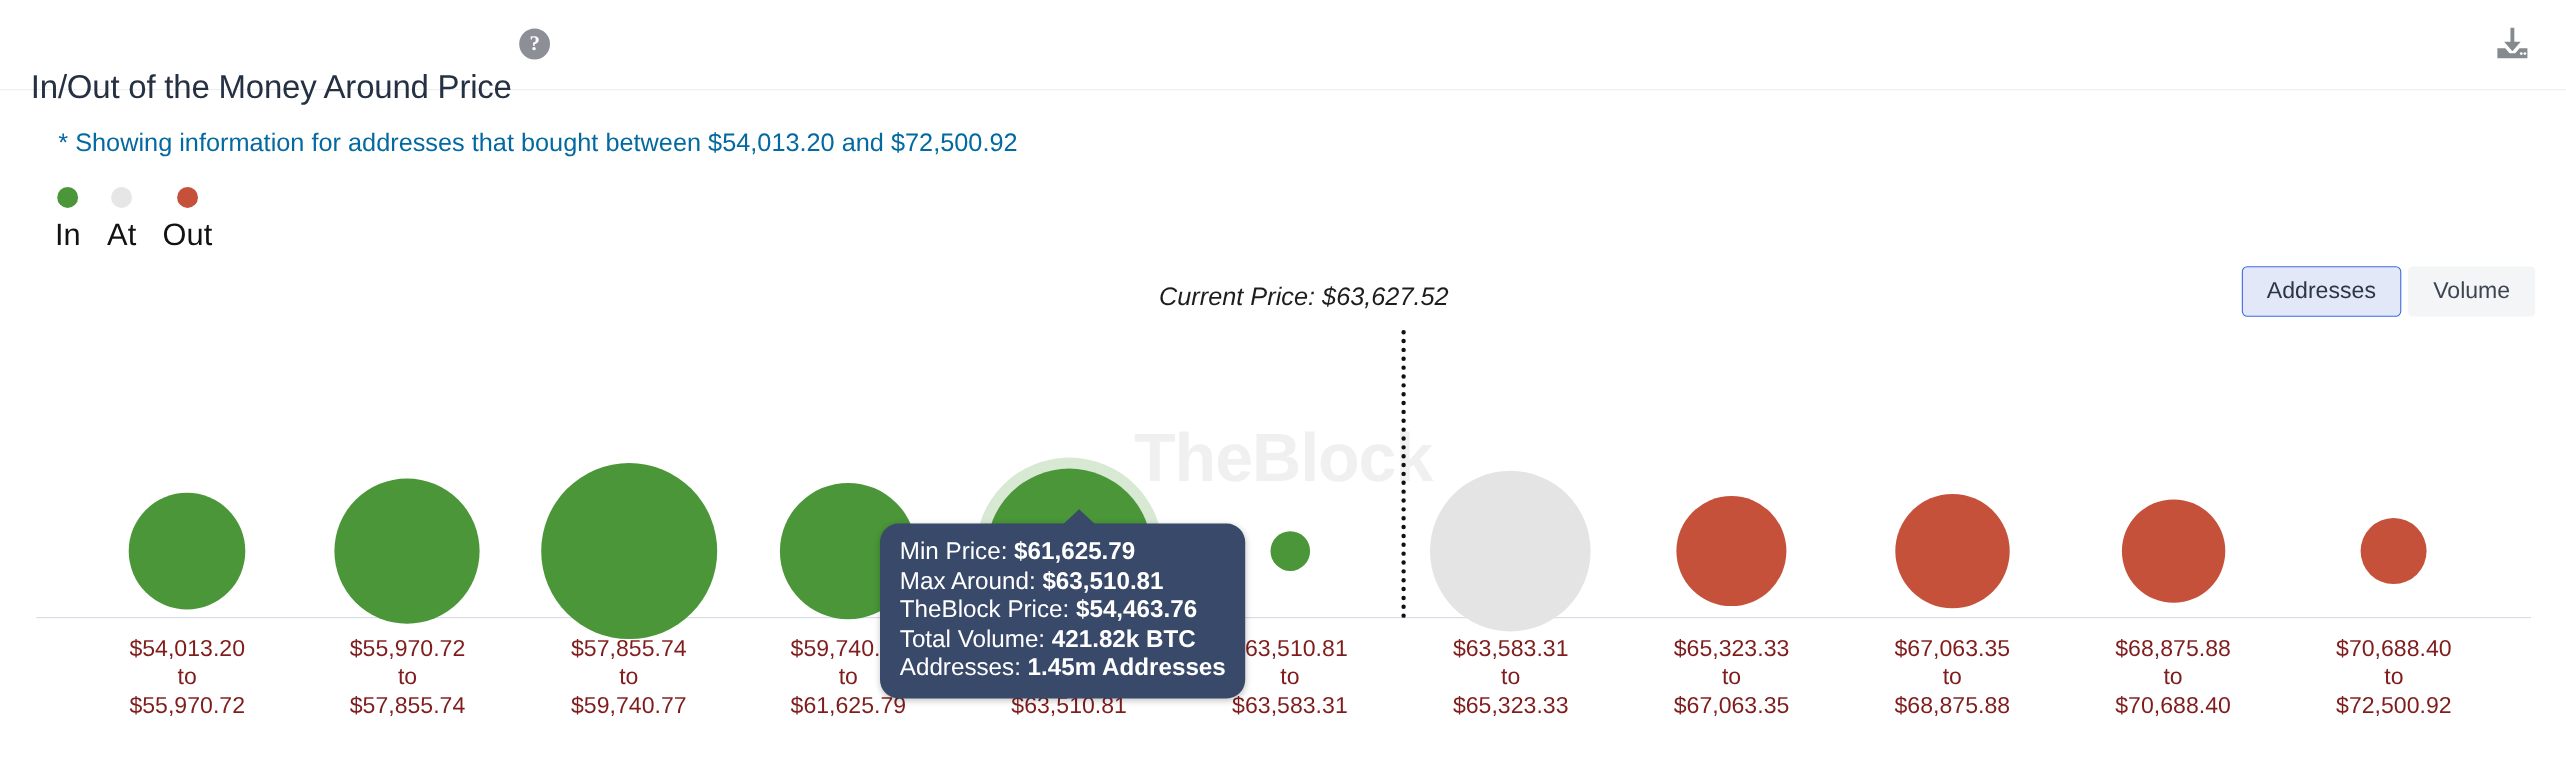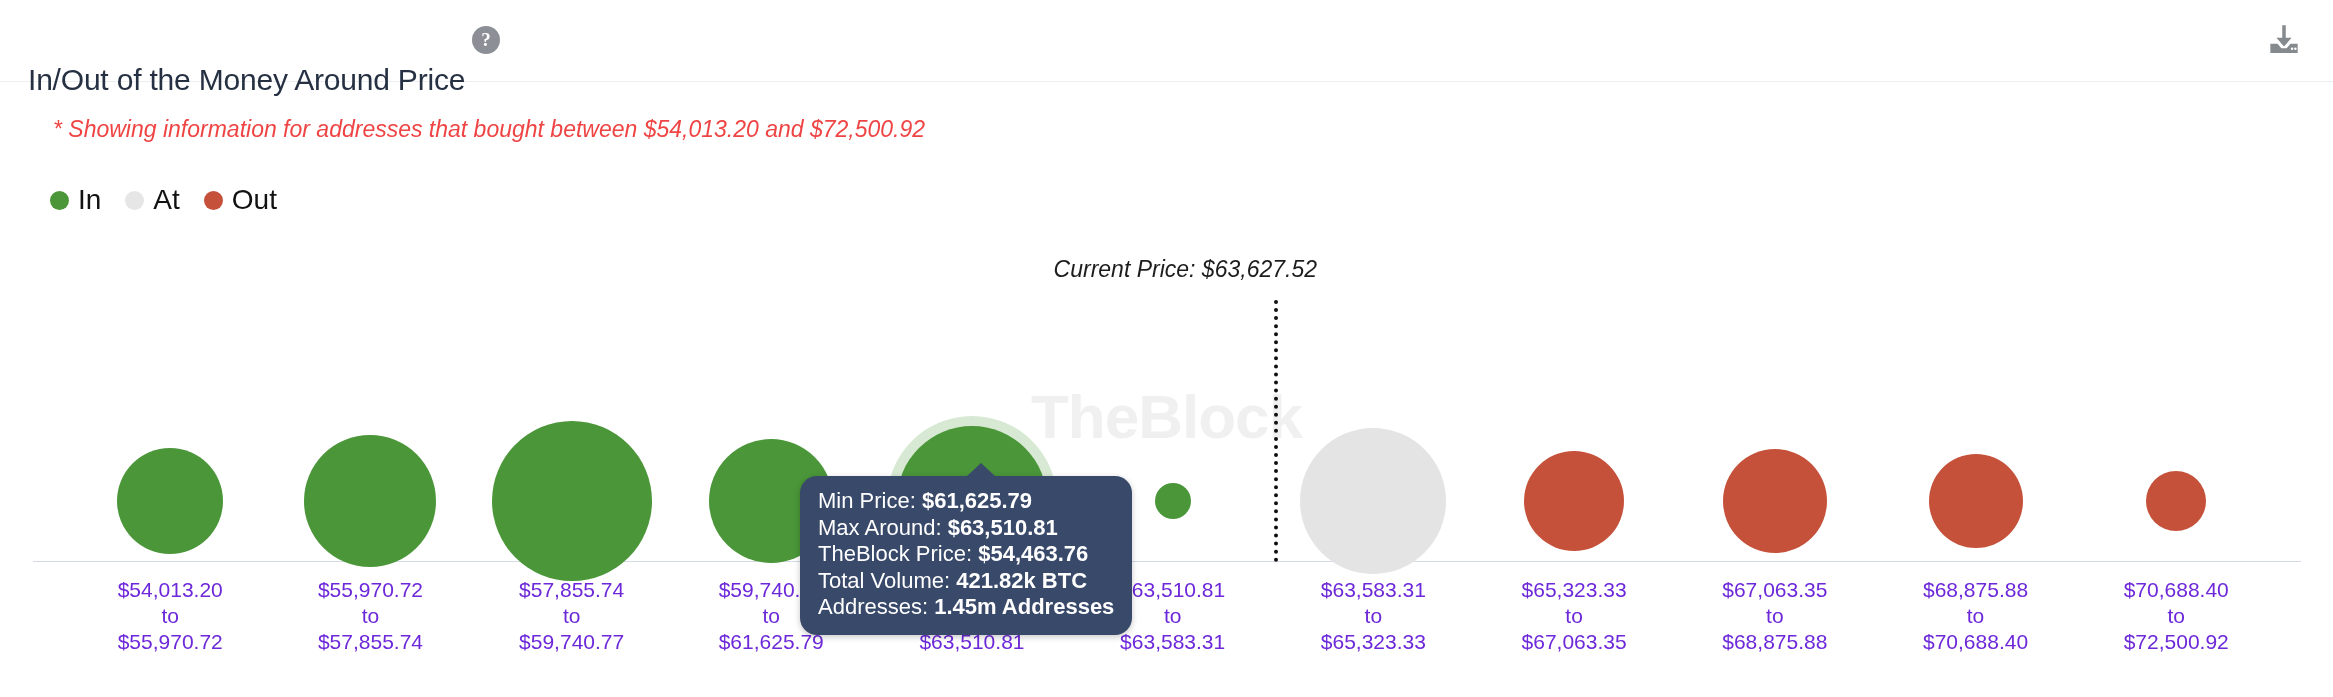--- a/index.html
+++ b/index.html
@@ -68,40 +68,40 @@
   }
   .download-icon svg { display: block; }
 
   
   .subtitle {
     position: absolute;
     left: 53px;
     top: 115px;
     font-size: 23px;
     line-height: 28px;
-    color: #ef4444;
-    font-style: italic;
+    color: #0369a1;
     white-space: nowrap;
   }
 
   
   .legend {
     position: absolute;
     left: 50px;
     top: 183px;
     display: flex;
     align-items: center;
     gap: 24px;
     height: 34px;
   }
   .legend-item {
     display: flex;
     align-items: center;
     gap: 9px;
     cursor: pointer;
+    flex-direction: column;
   }
   .legend-dot {
     width: 19px;
     height: 19px;
     border-radius: 50%;
     display: block;
     flex: 0 0 auto;
   }
   .legend-label {
     font-size: 28px;
@@ -205,21 +205,21 @@
     top: 577px;
     width: 2333px;
     height: 90px;
   }
   .xtick {
     position: absolute;
     transform: translateX(-50%);
     text-align: center;
     font-size: 21px;
     line-height: 26px;
-    color: #6d28d9;
+    color: #7f1d1d;
     white-space: nowrap;
   }
 
   
   .tooltip {
     position: absolute;
     left: 800px;
     top: 476px;
     background: #39496a;
     color: #ffffff;
@@ -281,20 +281,24 @@
     <div class="legend-item">
       <span class="legend-dot" style="background:#e6e6e6"></span>
       <span class="legend-label">At</span>
     </div>
     <div class="legend-item">
       <span class="legend-dot" style="background:#c5513a"></span>
       <span class="legend-label">Out</span>
     </div>
   </div>
 
+  <div class="toggle-group">
+    <button class="toggle-btn active">Addresses</button>
+    <button class="toggle-btn">Volume</button>
+  </div>
 
   <div class="plot">
     <div class="watermark">TheBlock</div>
     <div class="axis-line"></div>
     <div id="bubble-layer">
         <div class="bubble" style="width: 106px; height: 106px; background: rgb(74, 150, 56); left: 170.214px; top: 201px;"></div>
         <div class="bubble" style="width: 132px; height: 132px; background: rgb(74, 150, 56); left: 370.478px; top: 201px;"></div>
         <div class="bubble" style="width: 160px; height: 160px; background: rgb(74, 150, 56); left: 571.65px; top: 201px;"></div>
         <div class="bubble" style="width: 124px; height: 124px; background: rgb(74, 150, 56); left: 771.234px; top: 201px;"></div>
         <div class="bubble halo" style="width: 150px; height: 150px; background: rgb(74, 150, 56); left: 971.952px; top: 201px;"></div>

